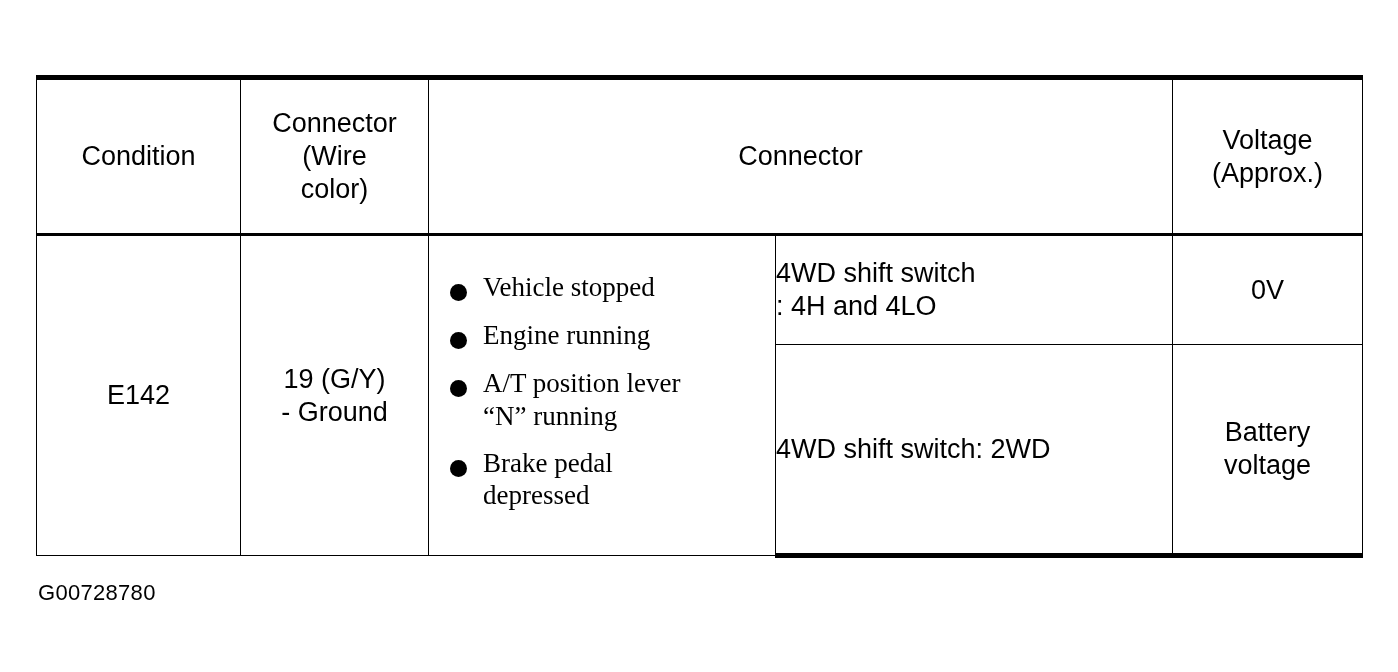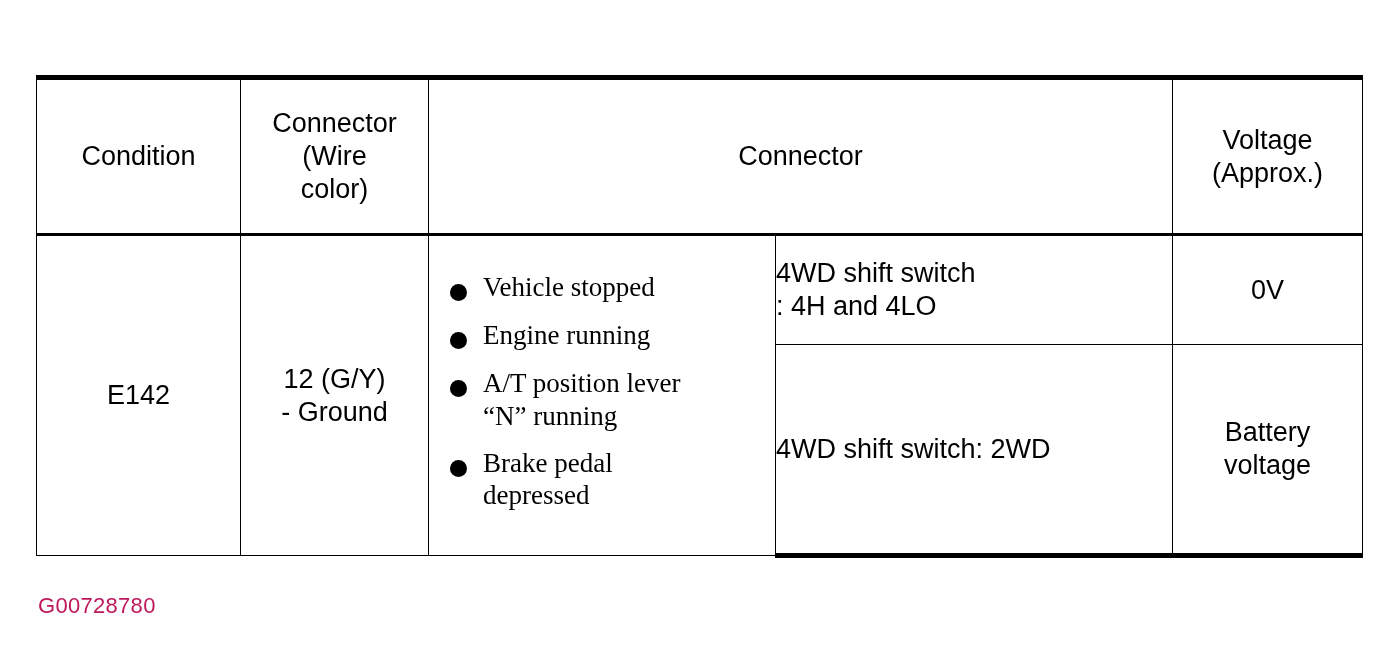--- a/index.html
+++ b/index.html
@@ -116,24 +116,24 @@
   .row-top-sub    { height: 110px; }
   .row-bottom-sub { height: 211px; }
 
   
   .span-two { vertical-align: middle; }
 
   
   .caption {
     position: absolute;
     left: 38px;
-    top: 593px;
+    top: 580px;
     font-size: 22px;
     letter-spacing: 0.3px;
-    color: #be185d;
+    color: #000000;
     white-space: nowrap;
   }
 </style>
 </head>
 <body>
 
 <div class="sheet">
 
   <table class="spec-table">
     <colgroup>
@@ -164,21 +164,21 @@
       </tr>
     </thead>
 
     <tbody>
       <tr class="row-top-sub">
         <td class="cell-center" rowspan="2">
           <span class="ln">E142</span>
         </td>
 
         <td class="cell-center" rowspan="2">
-          <span class="ln">12 (G/Y)</span>
+          <span class="ln">19 (G/Y)</span>
           <span class="ln">- Ground</span>
         </td>
 
         <td class="cell-bullets span-two" rowspan="2">
           <ul class="bullet-list">
             <li>
               <span class="dot"></span>
               <span class="ln">Vehicle stopped</span>
             </li>
             <li>

